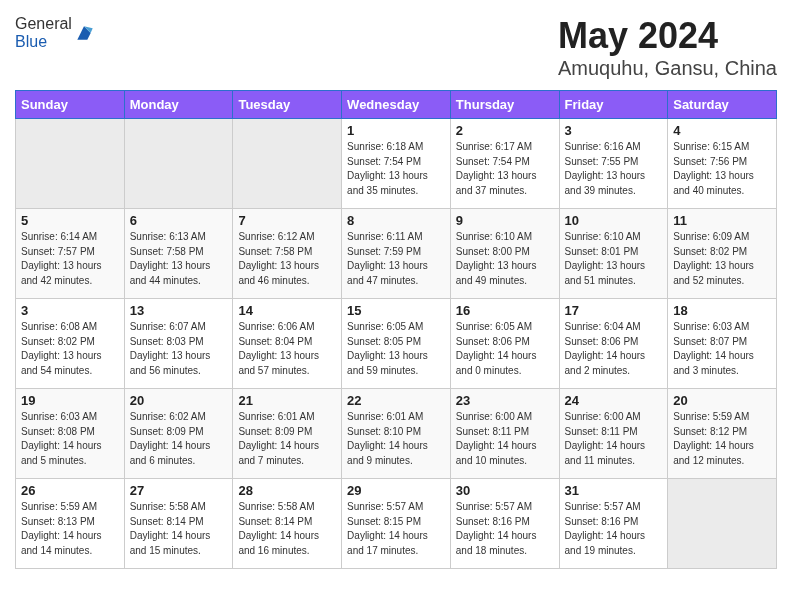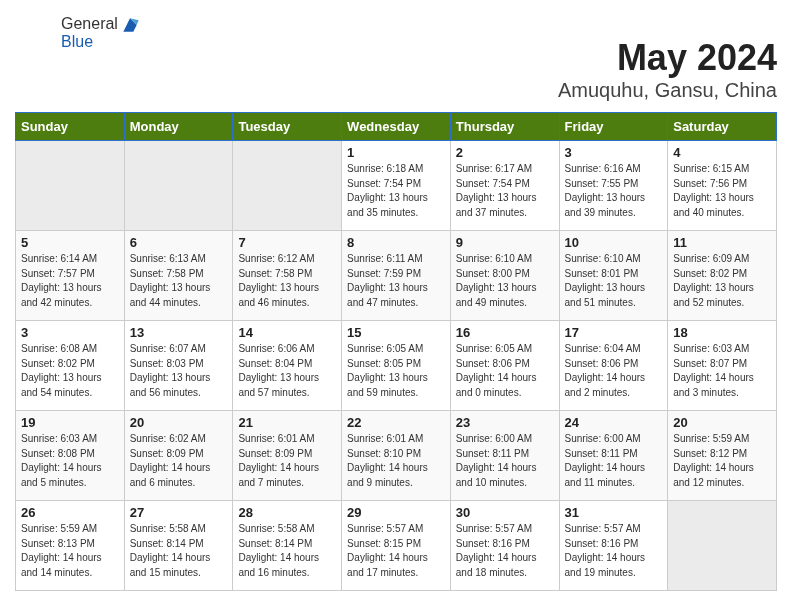--- a/index.html
+++ b/index.html
@@ -11,49 +11,48 @@
       padding: 15px;
     }
     .header {
       display: flex;
       justify-content: space-between;
       align-items: flex-start;
       margin-bottom: 10px;
     }
     .logo {
       display: flex;
-      margin-left: 46px;
+      align-items: center;
     }
     .logo-general { color: #333; }
     .logo-blue { color: #1a5cb0; }
     .logo-icon {
       width: 20px;
       height: 20px;
       margin-left: 2px;
     }
     .title-block {
-      text-align: right;
-      margin-top: 22px;
+      text-align: left;
     }
     .month-year {
       font-size: 36px;
       font-weight: bold;
       color: #222;
     }
     .location {
       font-size: 20px;
       color: #444;
     }
     table {
       width: 100%;
       border-collapse: collapse;
       table-layout: fixed;
     }
     th {
-      background-color: #4d7c0f;
+      background-color: #8b5cf6;
       color: #fff;
       text-align: left;
       padding: 6px 5px;
       font-size: 13px;
       font-weight: bold;
       border: 1px solid #2d6fcc;
     }
     td {
       border: 1px solid #ccc;
       vertical-align: top;

